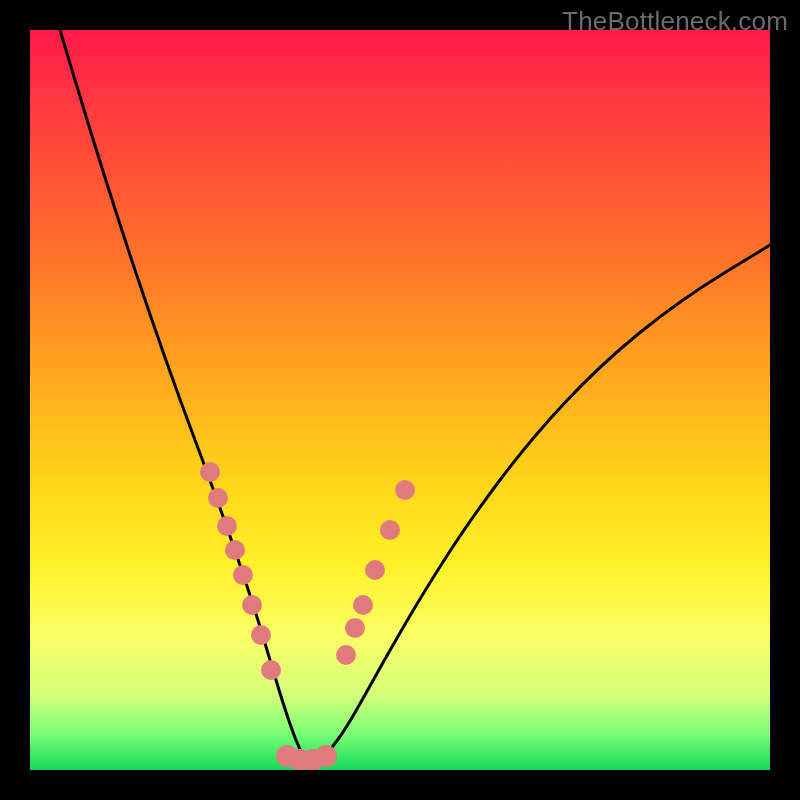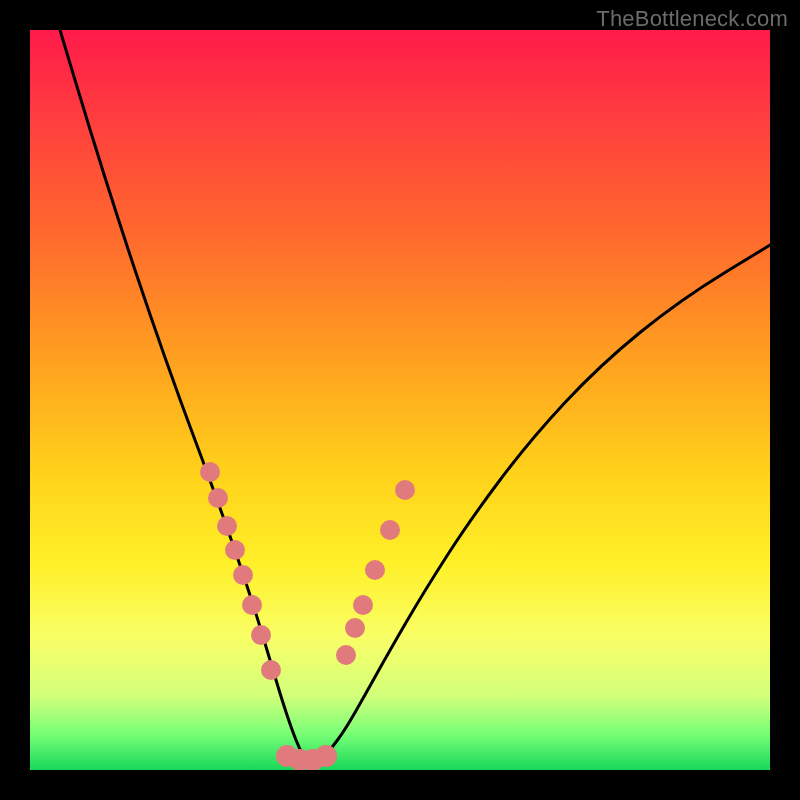--- a/index.html
+++ b/index.html
@@ -27,21 +27,21 @@
       #f9ff66 82%,
       #d2ff7a 90%,
       #7bff77 95%,
       #18d85a 100%);
   }
   .watermark {
     position: absolute;
     top: 6px;
     right: 12px;
     color: #6b6b6b;
-    font-size: 22px;
+    font-size: 26px;
     font-weight: 500;
     letter-spacing: 0.2px;
   }
   svg.curve {
     position: absolute;
     left: 0;
     top: 0;
     width: 740px;
     height: 740px;
   }

